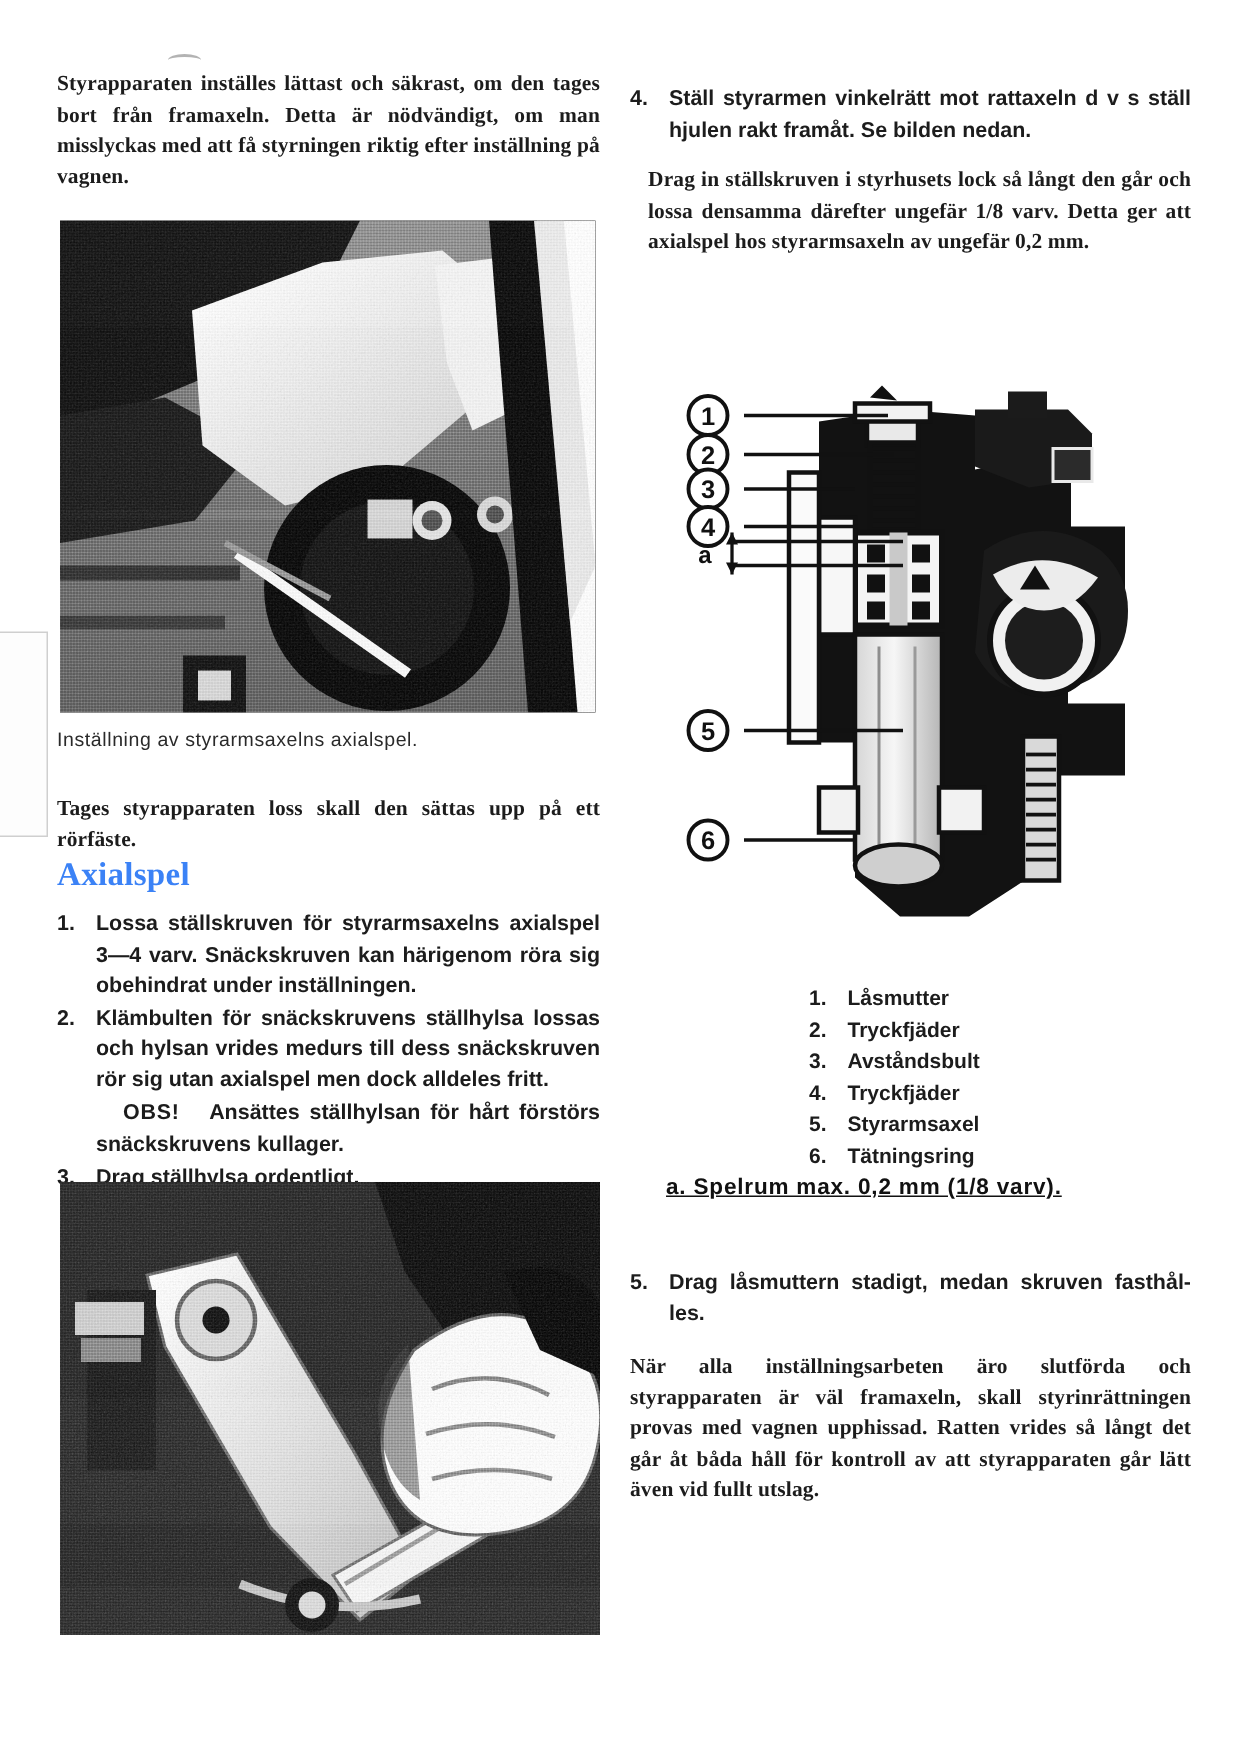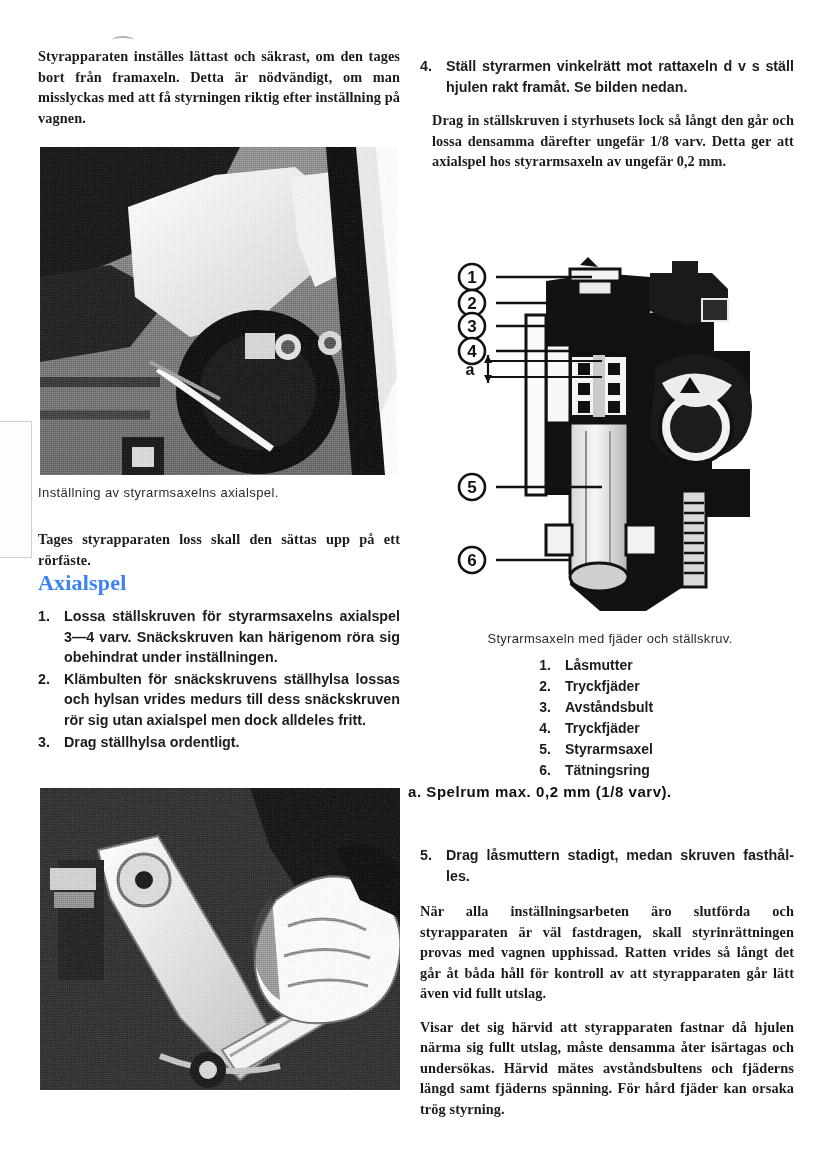--- a/index.html
+++ b/index.html
@@ -126,22 +126,22 @@
     position:absolute;left:525px;top:655px;width:260px;
   }
   #parts-list ol{margin:0;padding:0;list-style:none;}
   #parts-list li{
     position:relative;padding-left:40px;
     font-size:14px;line-height:21px;font-weight:bold;color:#1c1c1c;
   }
   #parts-list li .marker{position:absolute;left:0;top:0;width:26px;text-align:right;}
 
   #spelrum-note{
-    position:absolute;left:408px;top:783px;width:380px;
-    font-size:15px;font-weight:bold;letter-spacing:.55px;color:#111;
+    position:absolute;left:444px;top:783px;width:380px;
+    font-size:15px;font-weight:bold;letter-spacing:.55px;color:#111;text-decoration:underline;
   }
 
   #right-lower{position:absolute;left:420px;top:845px;width:374px;}
   #right-lower p{margin:0 0 13px 0;}
 </style>
 </head>
 <body>
 
 <div class="page">
 
@@ -217,20 +217,24 @@
     <h2 class="section-title">Axialspel</h2>
 
     <ol class="numlist">
       <li>
         <span class="marker">1.</span>
         <span>Lossa ställskruven för styrarmsaxelns axialspel 3—4 varv. Snäckskruven kan härigenom röra sig obehindrat under inställningen.</span>
       </li>
       <li>
         <span class="marker">2.</span>
         <span>Klämbulten för snäckskruvens ställhylsa lossas och hylsan vrides medurs till dess snäckskruven rör sig utan axialspel men dock alldeles fritt.</span>
+        <span class="sub-note">
+          <span class="obs">OBS!</span>
+          &nbsp;&nbsp;<span>Ansättes ställhylsan för hårt förstörs snäckskruvens kullager.</span>
+        </span>
       </li>
       <li style="margin-top:2px;">
         <span class="marker">3.</span>
         <span>Drag ställhylsa ordentligt.</span>
       </li>
     </ol>
   </div>
 
   <div class="photo" id="photo-bottom">
     <svg width="360" height="302" viewBox="0 0 360 302" preserveAspectRatio="none">
@@ -400,21 +404,20 @@
         <text x="22" y="238">5</text>
 
         <circle cx="22" cy="305" r="13" fill="#fff" stroke="#111" stroke-width="2.6"></circle>
         <text x="22" y="311">6</text>
 
         <text x="20" y="120" font-size="16">a</text>
       </g>
     </svg>
   </div>
 
-  <div id="legend-caption">Styrarmsaxeln med fjäder och ställskruv.</div>
 
   <div id="parts-list">
     <ol>
       <li>
         <span class="marker">1.</span>
         <span>Låsmutter</span>
       </li>
       <li>
         <span class="marker">2.</span>
         <span>Tryckfjäder</span>
@@ -440,17 +443,16 @@
 
   <div id="spelrum-note">a. Spelrum max. 0,2 mm (1/8 varv).</div>
 
   <div id="right-lower">
     <ol class="steplist">
       <li>
         <span class="marker">5.</span>
         <span>Drag låsmuttern stadigt, medan skruven fasthål-les.</span>
       </li>
     </ol>
-    <p class="body-text" style="margin-top:15px;">När alla inställningsarbeten äro slutförda och styrapparaten är väl fastdragen, skall styrinrättningen provas med vagnen upphissad. Ratten vrides så långt det går åt båda håll för kontroll av att styrapparaten går lätt även vid fullt utslag.</p>
-    <p class="body-text">Visar det sig härvid att styrapparaten fastnar då hjulen närma sig fullt utslag, måste densamma åter isärtagas och undersökas. Härvid mätes avståndsbultens och fjäderns längd samt fjäderns spänning. För hård fjäder kan orsaka trög styrning.</p>
+    <p class="body-text" style="margin-top:15px;">När alla inställningsarbeten äro slutförda och styrapparaten är väl framaxeln, skall styrinrättningen provas med vagnen upphissad. Ratten vrides så långt det går åt båda håll för kontroll av att styrapparaten går lätt även vid fullt utslag.</p>
   </div>
 
 </div>
 
 </body></html>

